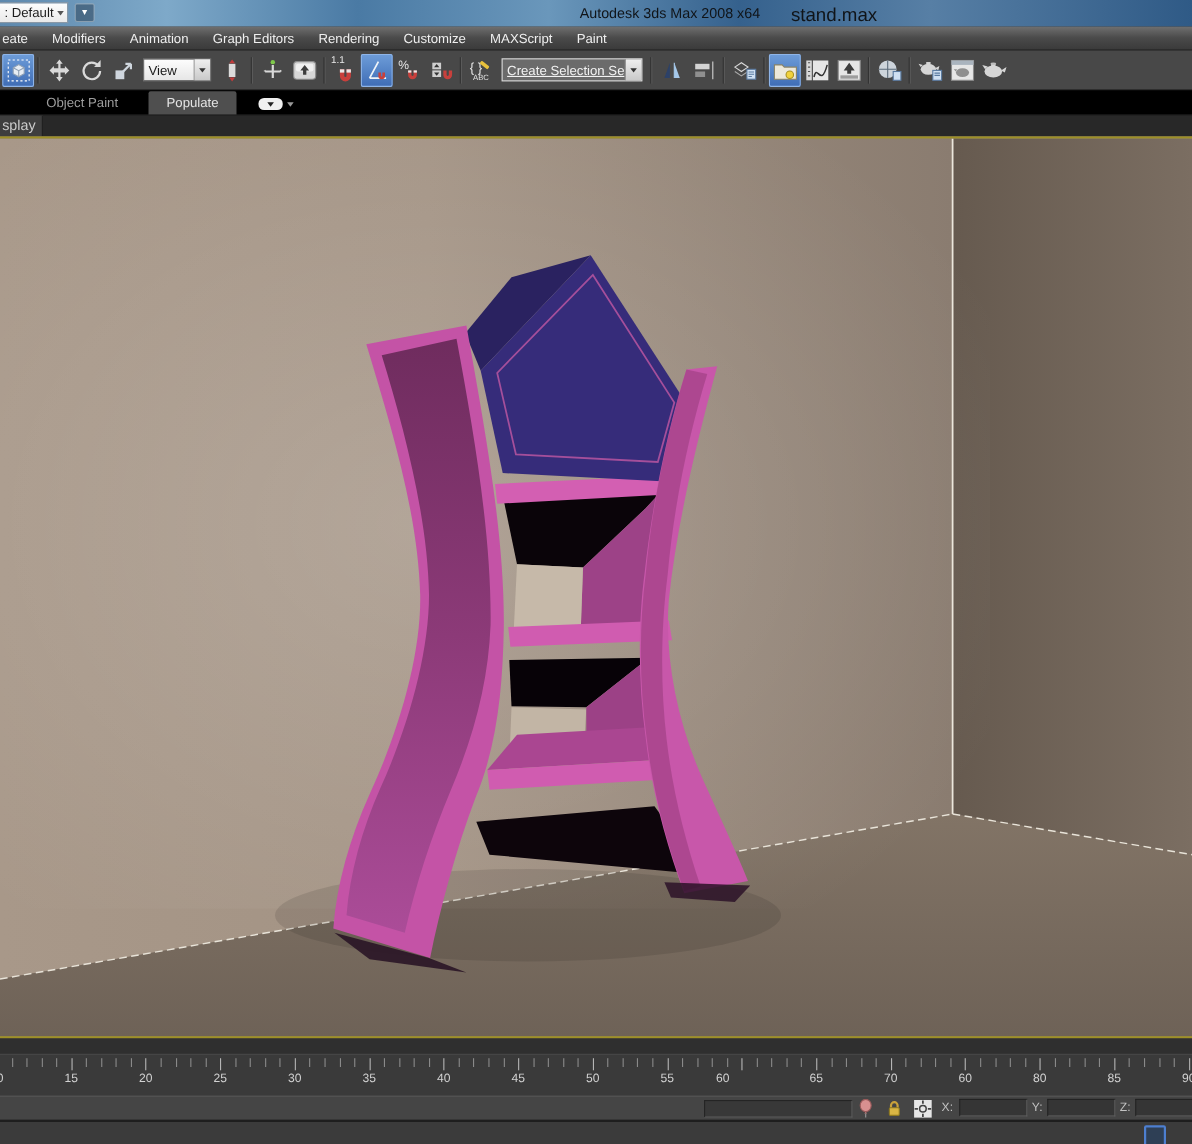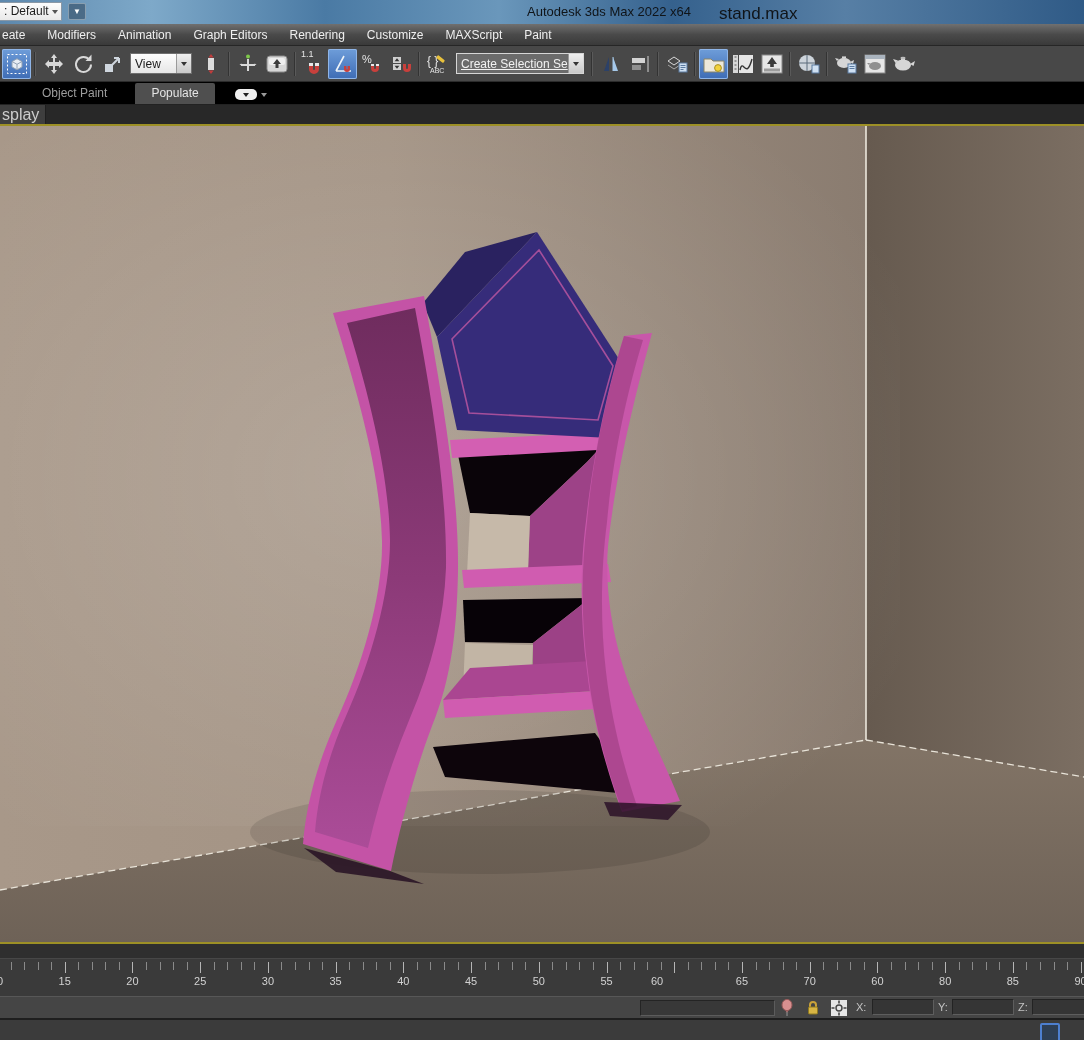--- a/index.html
+++ b/index.html
@@ -44,21 +44,21 @@
 
   
   .ribbonrow { height:23px; background:#000000; display:flex; align-items:flex-end; border-bottom:1px solid #222; }
   .rtab { font-size:12px; color:#9d9d9d; padding:3px 16px 4px; }
   .rtab.active { background:#4f4f4f; color:#e4e4e4; border-radius:2px 2px 0 0; }
   .roverflow { margin:0 0 4px 20px; display:flex; align-items:center; gap:4px; }
   .roverflow .pill { width:22px; height:11px; background:#f0f0f0; border-radius:5px; display:flex; align-items:center; justify-content:center; }
   .roverflow .pill i, .roverflow .mini { width:0;height:0;border-left:3px solid transparent;border-right:3px solid transparent;border-top:4px solid #222; }
   .roverflow .mini { border-top-color:#9a9a9a; }
   .panelrow { height:19px; background:#282828; display:flex; }
-  .ptab { background:#3e3e3e; color:#cdcdcd; font-size:16px; padding:1px 6px 2px 2px; border-right:1px solid #1f1f1f; }
+  .ptab { background:#3e3e3e; color:#cdcdcd; font-size:13px; padding:1px 6px 2px 2px; border-right:1px solid #1f1f1f; }
 
   
   .viewport { position:relative; width:1084px; height:820px; border-top:2px solid #9d9026; border-bottom:2px solid #9d9026; background:#8d7f73; }
   .viewport svg { display:block; }
 
   
   .timeline { height:52px; background:#2f2f2f; position:relative; }
   .ruler { position:absolute; left:0; top:14px; width:1084px; height:38px; background:#3a3a3a; border-top:1px solid #474747; overflow:hidden; }
   .tick { position:absolute; top:3px; width:1px; background:#9f9f9f; }
   .tick.minor { height:8px; background:#8a8a8a; }
@@ -83,21 +83,21 @@
 <body>
 
 <div class="app">
 
   <div class="titlebar">
     <div class="ws-combo">
       <span>: Default</span>
       <span class="arrow"></span>
     </div>
     <div class="ws-flyout">▼</div>
-    <span class="app-title">Autodesk 3ds Max 2022 x64</span>
+    <span class="app-title">Autodesk 3ds Max 2008 x64</span>
     <span class="doc-title">stand.max</span>
   </div>
 
   <div class="menubar">
     <ul>
         <li>eate</li>
         <li>Modifiers</li>
         <li>Animation</li>
         <li>Graph Editors</li>
         <li>Rendering</li>

